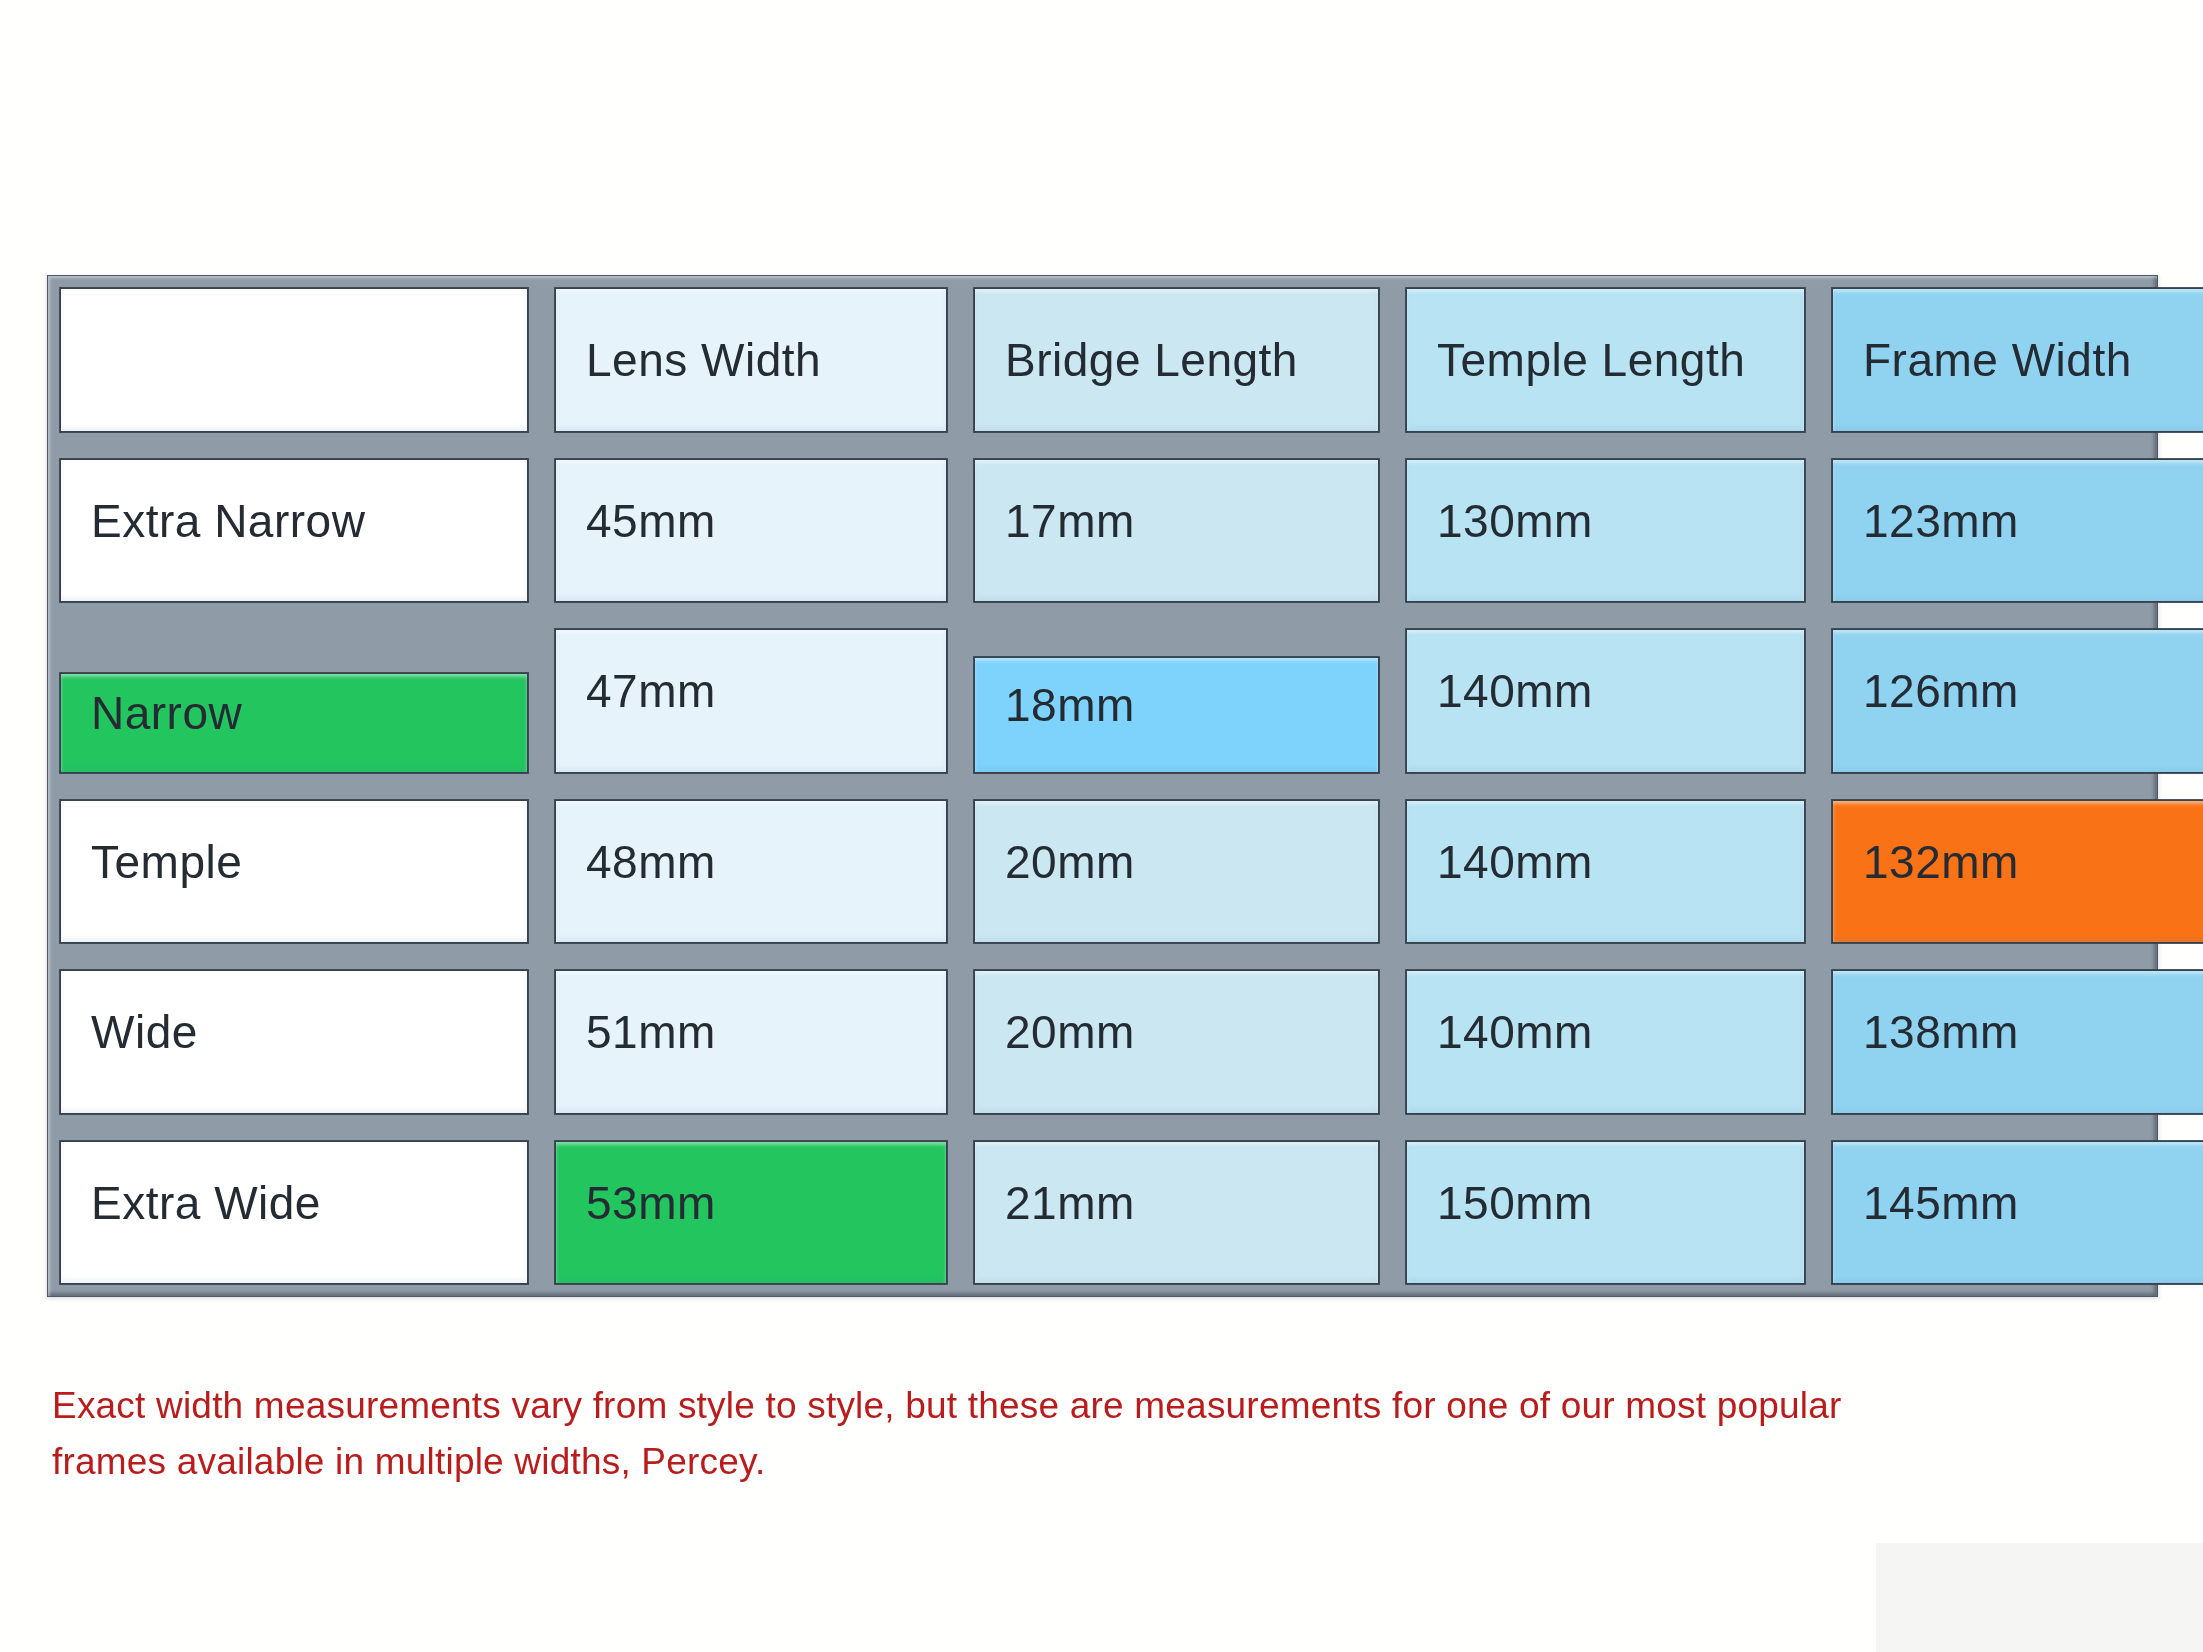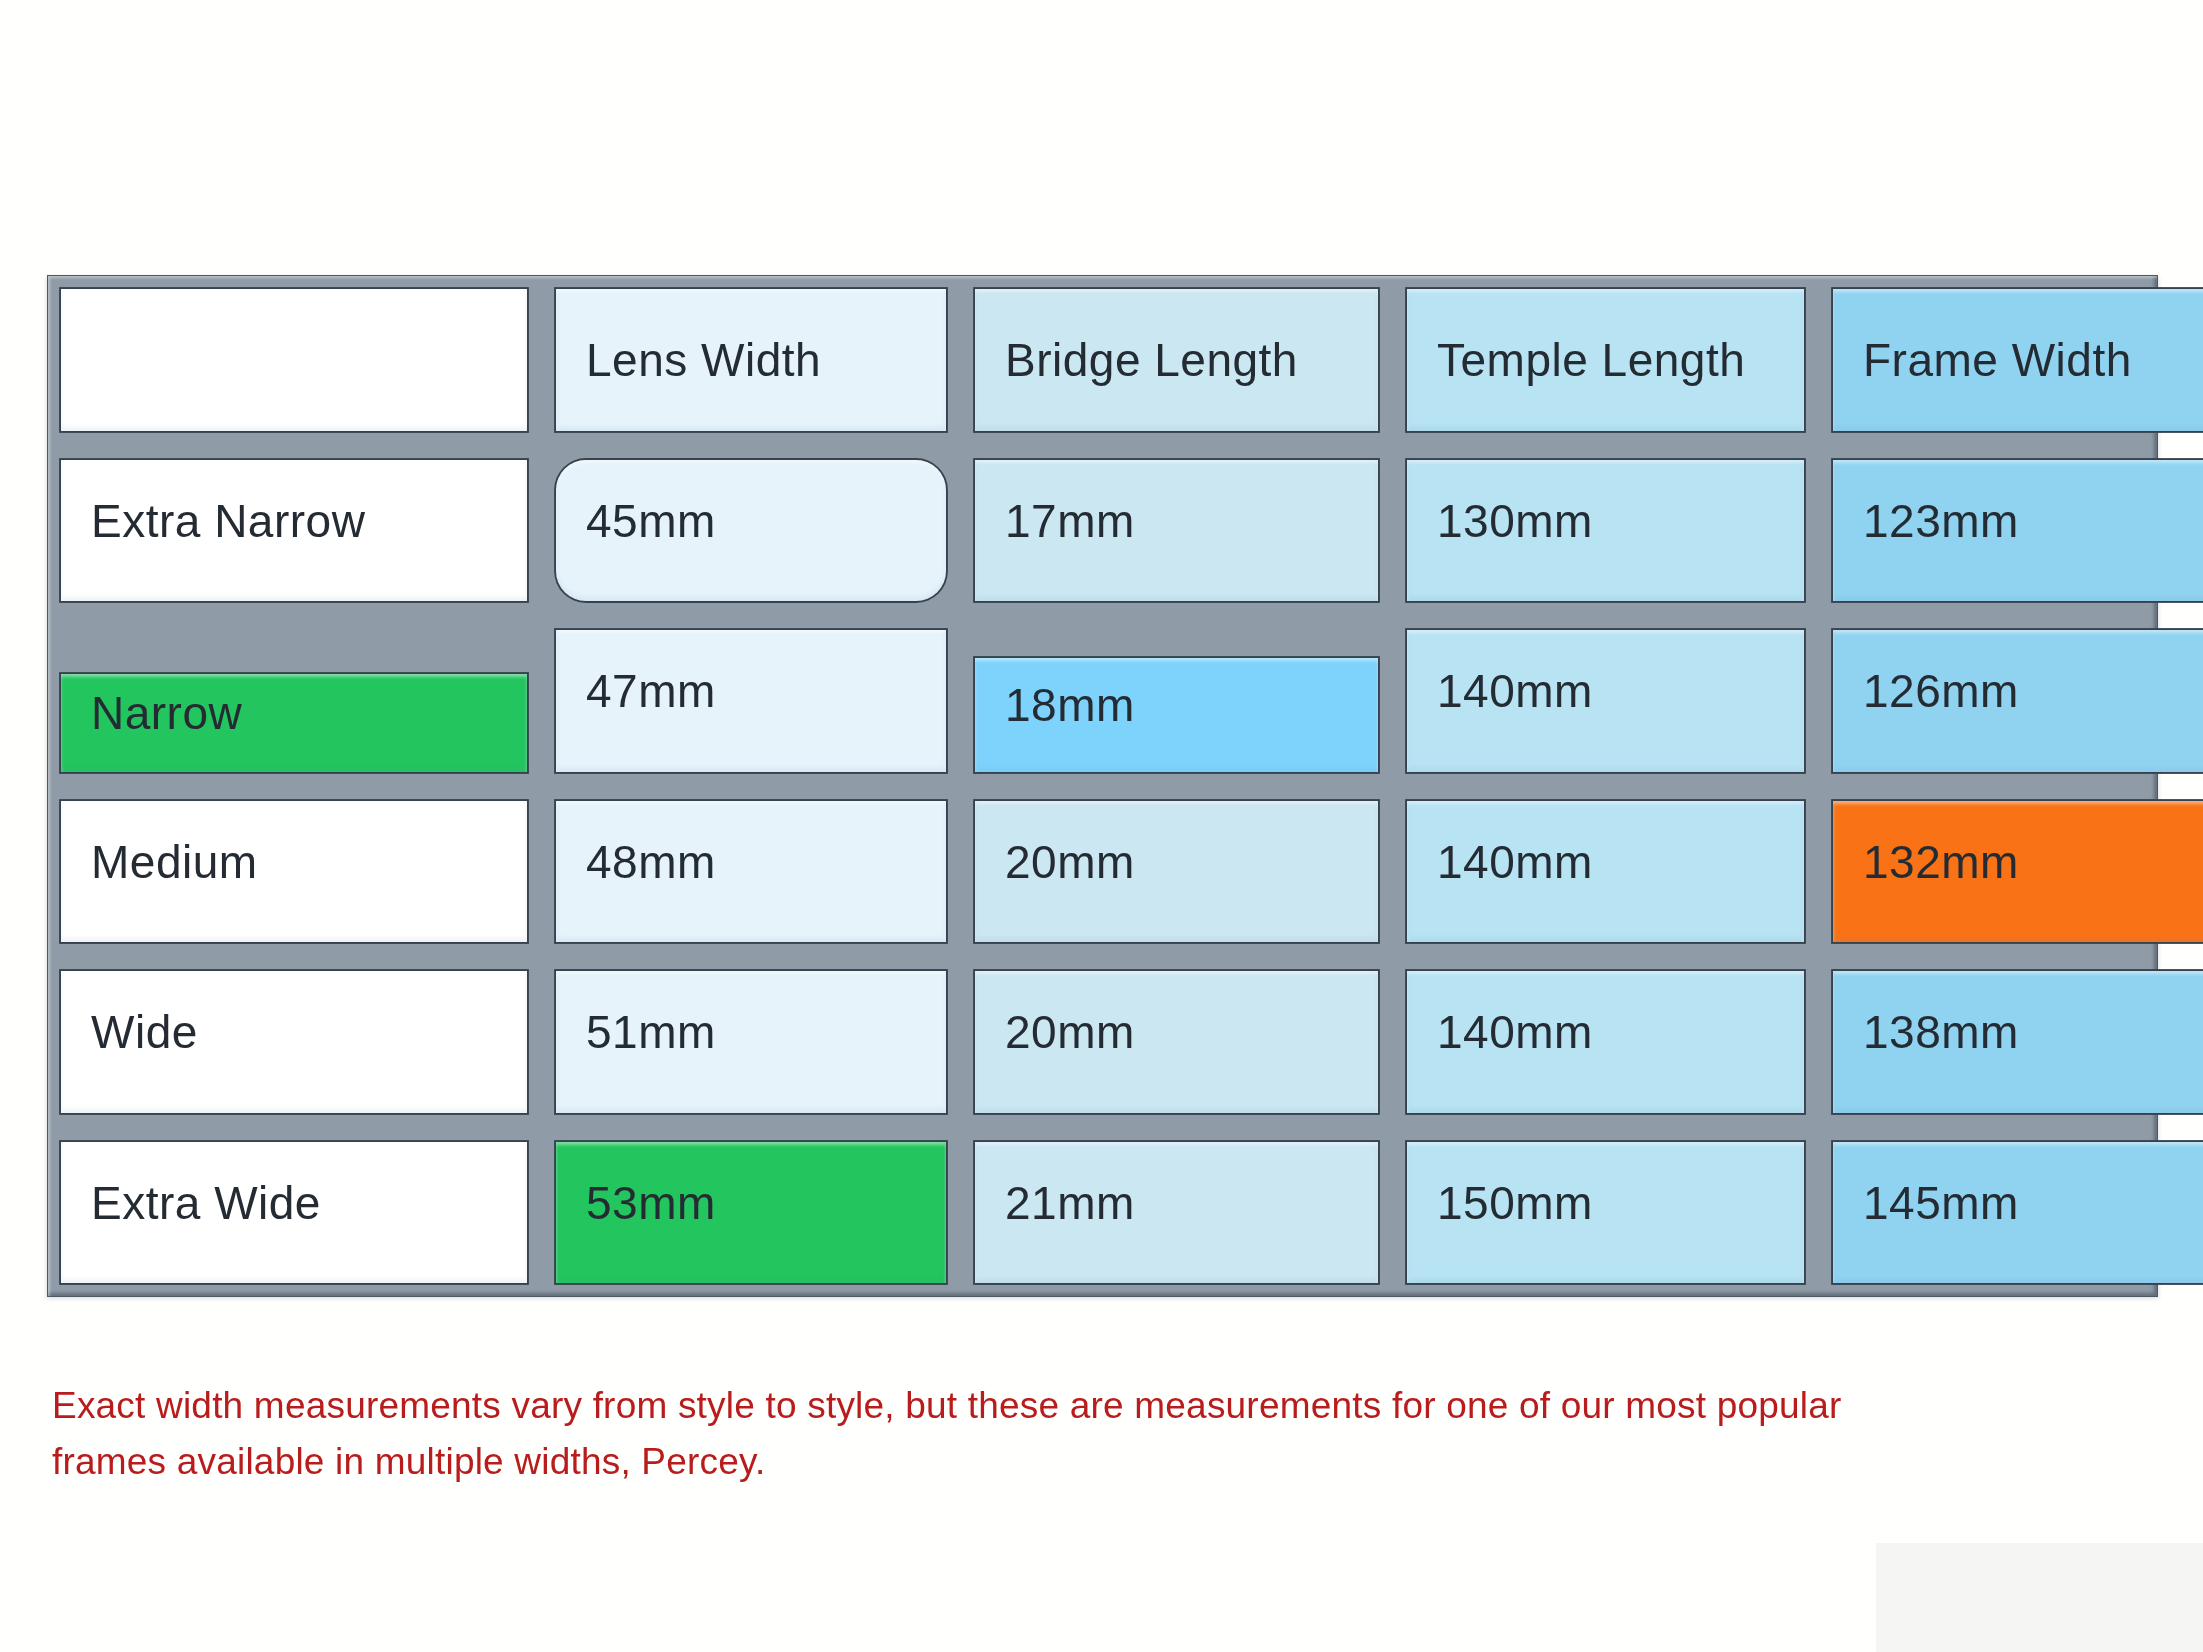--- a/index.html
+++ b/index.html
@@ -77,32 +77,32 @@
 
   <div class="size-table">
 
     <div class="cell header-cell" style="background: rgb(255, 255, 255);"></div>
     <div class="cell header-cell" style="background: rgb(230, 243, 251);">Lens Width</div>
     <div class="cell header-cell" style="background: rgb(203, 231, 242);">Bridge Length</div>
     <div class="cell header-cell" style="background: rgb(183, 227, 243);">Temple Length</div>
     <div class="cell header-cell" style="background: rgb(144, 211, 241);">Frame Width</div>
 
     <div class="cell" style="background: rgb(255, 255, 255);">Extra Narrow</div>
-    <div class="cell" style="background: rgb(230, 243, 251); border-radius: 30px;">45mm</div>
+    <div class="cell" style="background: rgb(230, 243, 251);">45mm</div>
     <div class="cell" style="background: rgb(203, 231, 242);">17mm</div>
     <div class="cell" style="background: rgb(183, 227, 243);">130mm</div>
     <div class="cell" style="background: rgb(144, 211, 241);">123mm</div>
 
     <div class="cell" style="background: #22c55e; margin-top: 44px;">Narrow</div>
     <div class="cell" style="background: rgb(230, 243, 251);">47mm</div>
     <div class="cell" style="background: #7dd3fc; margin-top: 28px;">18mm</div>
     <div class="cell" style="background: rgb(183, 227, 243);">140mm</div>
     <div class="cell" style="background: rgb(144, 211, 241);">126mm</div>
 
-    <div class="cell" style="background: rgb(255, 255, 255);">Medium</div>
+    <div class="cell" style="background: rgb(255, 255, 255);">Temple</div>
     <div class="cell" style="background: rgb(230, 243, 251);">48mm</div>
     <div class="cell" style="background: rgb(203, 231, 242);">20mm</div>
     <div class="cell" style="background: rgb(183, 227, 243);">140mm</div>
     <div class="cell" style="background: #f97316;">132mm</div>
 
     <div class="cell" style="background: rgb(255, 255, 255);">Wide</div>
     <div class="cell" style="background: rgb(230, 243, 251);">51mm</div>
     <div class="cell" style="background: rgb(203, 231, 242);">20mm</div>
     <div class="cell" style="background: rgb(183, 227, 243);">140mm</div>
     <div class="cell" style="background: rgb(144, 211, 241);">138mm</div>

